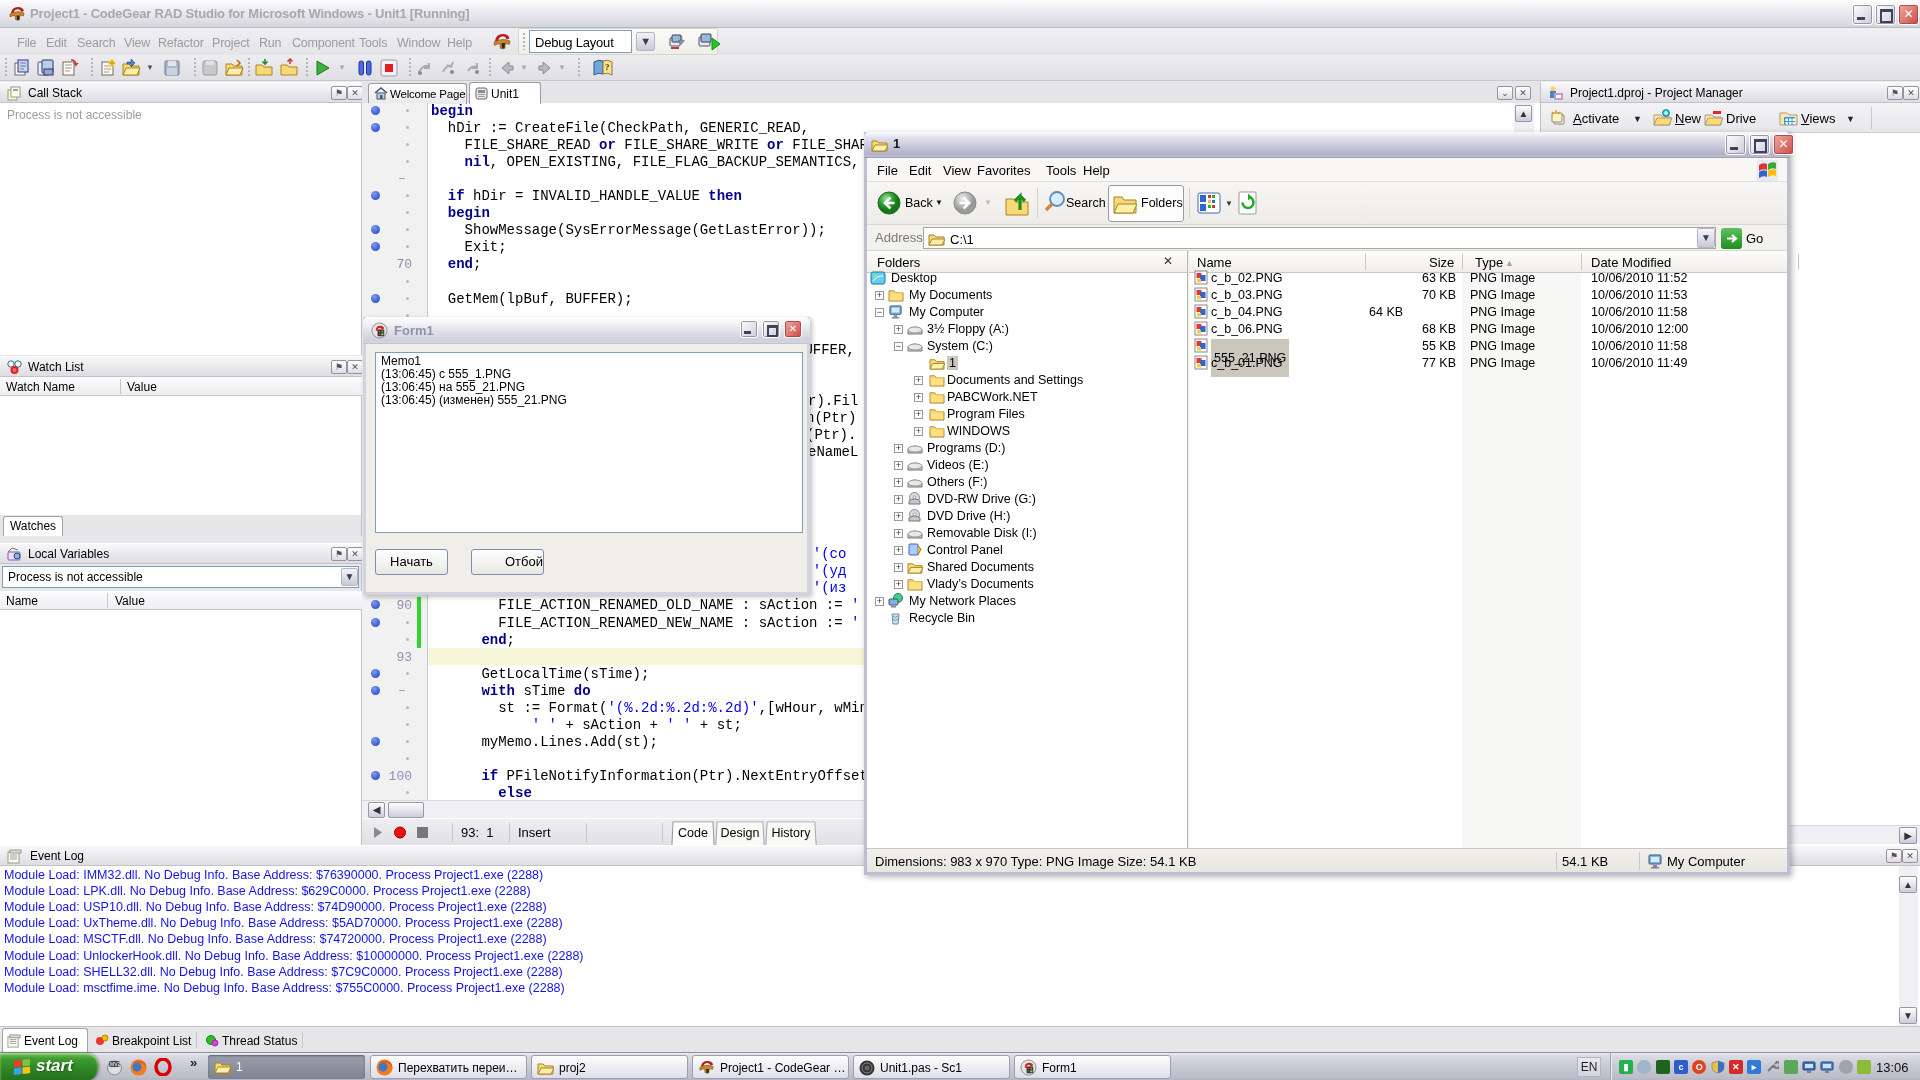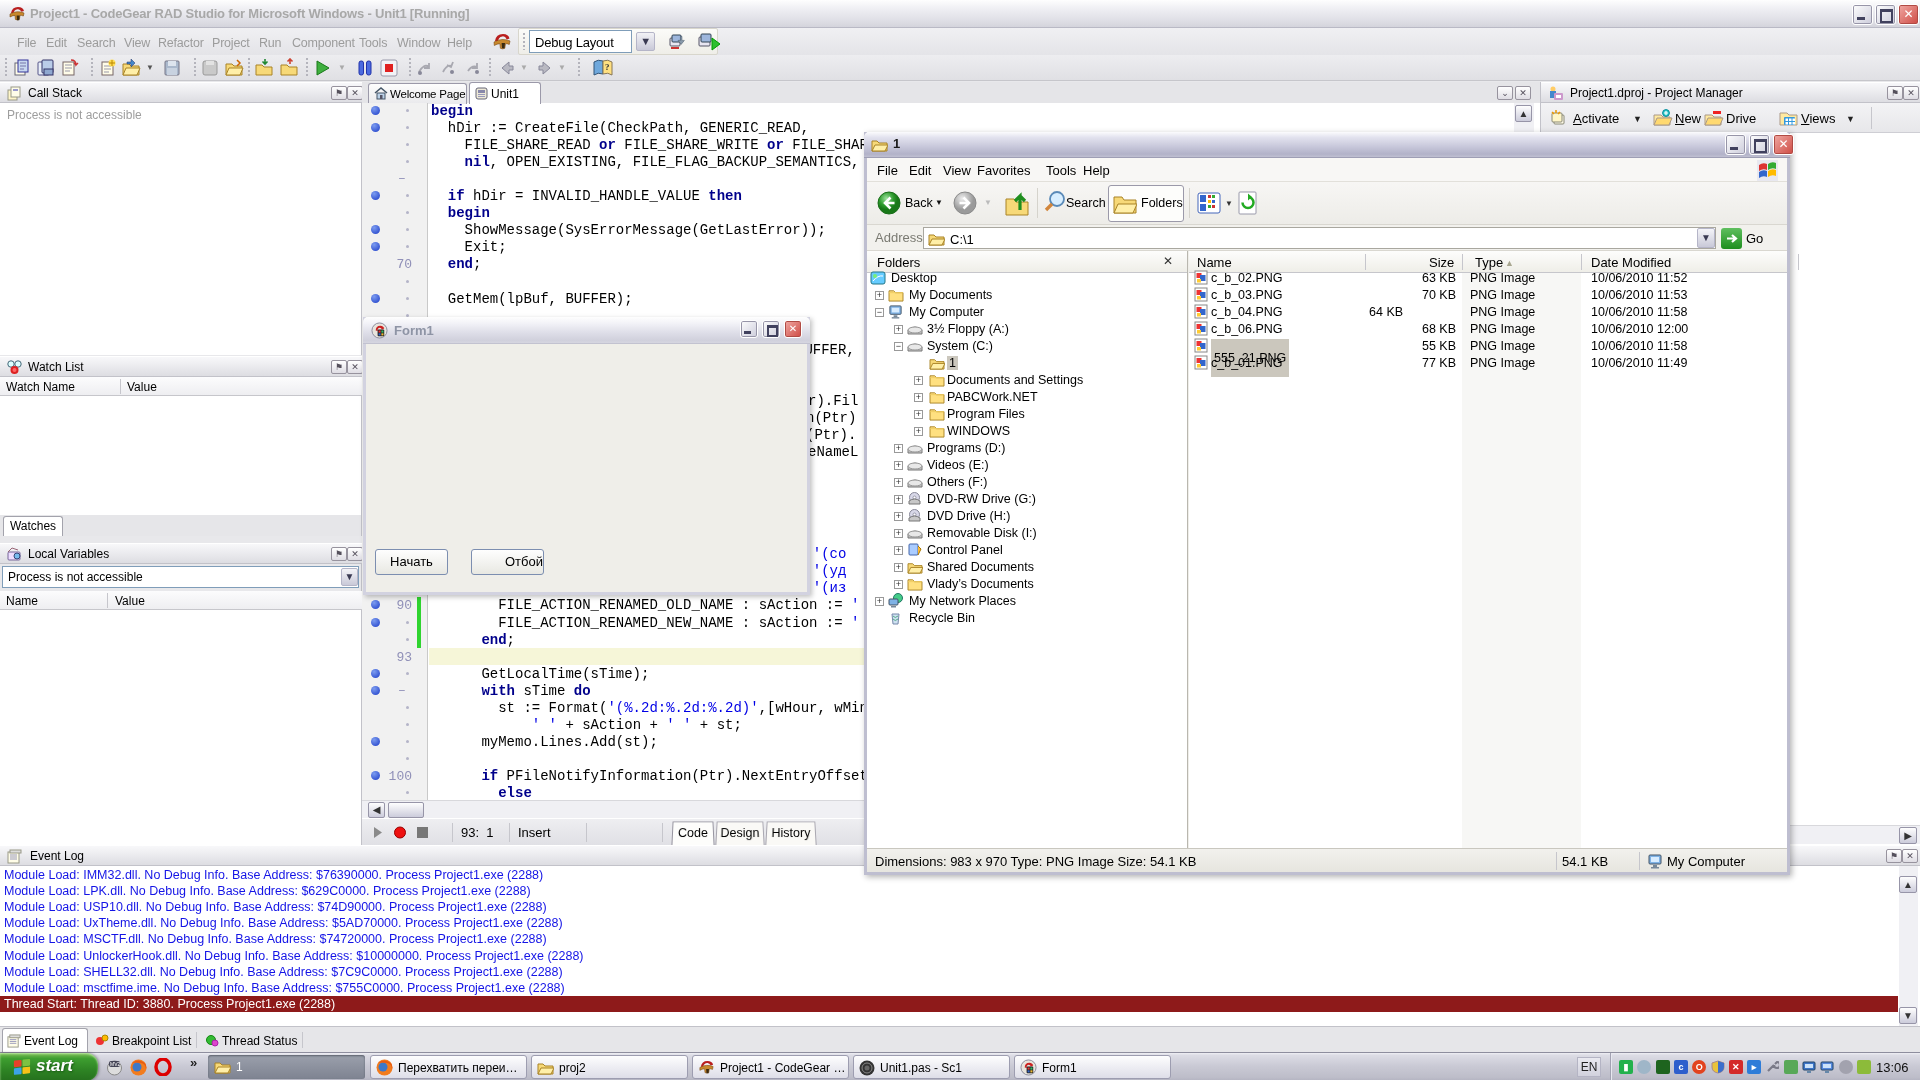--- a/index.html
+++ b/index.html
@@ -440,23 +440,20 @@
 </div>
 <div class="a" style="left:0;top:866px;width:1920px;height:160px;background:#fff" id="evlog">
     <div class="a" style="left:4px;top:2px;font-size:12.5px;color:#1414E6">Module Load: IMM32.dll. No Debug Info. Base Address: $76390000. Process Project1.exe (2288)</div>
     <div class="a" style="left:4px;top:18.1px;font-size:12.5px;color:#1414E6">Module Load: LPK.dll. No Debug Info. Base Address: $629C0000. Process Project1.exe (2288)</div>
     <div class="a" style="left:4px;top:34.2px;font-size:12.5px;color:#1414E6">Module Load: USP10.dll. No Debug Info. Base Address: $74D90000. Process Project1.exe (2288)</div>
     <div class="a" style="left:4px;top:50.300000000000004px;font-size:12.5px;color:#1414E6">Module Load: UxTheme.dll. No Debug Info. Base Address: $5AD70000. Process Project1.exe (2288)</div>
     <div class="a" style="left:4px;top:66.4px;font-size:12.5px;color:#1414E6">Module Load: MSCTF.dll. No Debug Info. Base Address: $74720000. Process Project1.exe (2288)</div>
     <div class="a" style="left:4px;top:82.5px;font-size:12.5px;color:#1414E6">Module Load: UnlockerHook.dll. No Debug Info. Base Address: $10000000. Process Project1.exe (2288)</div>
     <div class="a" style="left:4px;top:98.60000000000001px;font-size:12.5px;color:#1414E6">Module Load: SHELL32.dll. No Debug Info. Base Address: $7C9C0000. Process Project1.exe (2288)</div>
     <div class="a" style="left:4px;top:114.70000000000002px;font-size:12.5px;color:#1414E6">Module Load: msctfime.ime. No Debug Info. Base Address: $755C0000. Process Project1.exe (2288)</div>
-    <div class="a" style="left:0;top:130px;width:1898px;height:16px;background:#8E1A1A">
-      <div class="a" style="left:4px;top:1px;font-size:12.5px;color:#fff">Thread Start: Thread ID: 3880. Process Project1.exe (2288)</div>
-    </div>
   </div>
 <div class="a" style="left:1899px;top:866px;width:19px;height:160px;background:#F0F0F4">
   <div class="a" style="left:0px;top:10px;width:18px;height:17px;border:1px solid #9795A8;border-radius:2px;background:linear-gradient(#FEFEFE,#CCCCDB);text-align:center;line-height:15px;font-size:10px;color:#333">▲</div>
   <div class="a" style="left:0px;top:141px;width:18px;height:17px;border:1px solid #9795A8;border-radius:2px;background:linear-gradient(#FEFEFE,#CCCCDB);text-align:center;line-height:15px;font-size:10px;color:#333">▼</div>
 </div>
 
 <div class="a" style="left:0;top:1026px;width:1920px;height:26px;background:#E6E6E9;border-top:1px solid #C2C2C9">
   <div class="xptab" style="left:2px;top:1px;width:86px;height:25px;background:#fff;border-color:#A3A3AC">
     <svg class="a" style="left:4px;top:5px" width="14" height="14" viewBox="0 0 15 15">
         <rect x="1" y="3" width="11" height="11" fill="#FFFDE8" stroke="#998"></rect>
@@ -829,20 +826,23 @@
         <rect x="8" y="9" width="2.2" height="2.2" fill="#E33"></rect>
         <rect x="11" y="9" width="2.2" height="2.2" fill="#3B6"></rect>
         <rect x="8" y="12" width="2.2" height="2.2" fill="#36C"></rect>
         <rect x="11" y="12" width="2.2" height="2.2" fill="#EB3"></rect>
       </svg>
     <div class="a" style="left:31px;top:6px;font-size:13px;font-weight:bold;color:#8E94A5">Form1</div>
     <div class="cap cmin" style="left:377px;top:3px;width:18px;height:18px"></div>
     <div class="cap cmax" style="left:399px;top:3px;width:18px;height:18px"></div>
     <div class="cap capr" style="left:421px;top:3px;width:18px;height:18px;line-height:16px;font-size:10px">✕</div>
   </div>
+  <div class="a" style="left:9px;top:35px;width:428px;height:181px;background:#fff;border:1px solid #7F9DB9;font-size:12px;color:#000">
+    <div style="padding:2px 0 0 5px;line-height:13px">Memo1<br>(13:06:45) с 555_1.PNG<br>(13:06:45) на 555_21.PNG<br>(13:06:45) (изменен) 555_21.PNG</div>
+  </div>
   <div class="a" style="left:9px;top:232px;width:73px;height:26px;background:linear-gradient(#FEFEFE,#E8E8E2);border:1px solid #7C8EB0;border-radius:3px;text-align:center;line-height:24px;font-size:13px">Начать</div>
   <div class="a" style="left:105px;top:232px;width:73px;height:26px;background:linear-gradient(#FEFEFE,#E8E8E2);border:1px solid #7C8EB0;border-radius:3px;text-align:right;line-height:24px;font-size:13px">Отбой</div>
 </div>
 
 <div class="a" id="taskbar" style="left:0;top:1052px;width:1920px;height:28px;background:linear-gradient(180deg,#EFEFF4 0%,#DCDCE5 8%,#C9C9D4 50%,#BDBDC9 90%,#B5B5C2 100%);border-top:1px solid #8E8E9E">
 
   <div class="a" style="left:0;top:0;width:98px;height:28px;background:linear-gradient(180deg,#7FBF58 0%,#3E9E30 20%,#2E8424 60%,#25701D 100%);border-radius:0 12px 12px 0;box-shadow:inset 0 1px 2px #B8E8A0, 1px 0 3px rgba(0,0,0,.4)">
     <svg class="a" style="left:12px;top:4px" width="20" height="20" viewBox="0 0 21 21">
         <g transform="skewY(-6)">
           <rect x="2" y="4" width="8" height="7" rx="1" fill="#E8402A"></rect>

